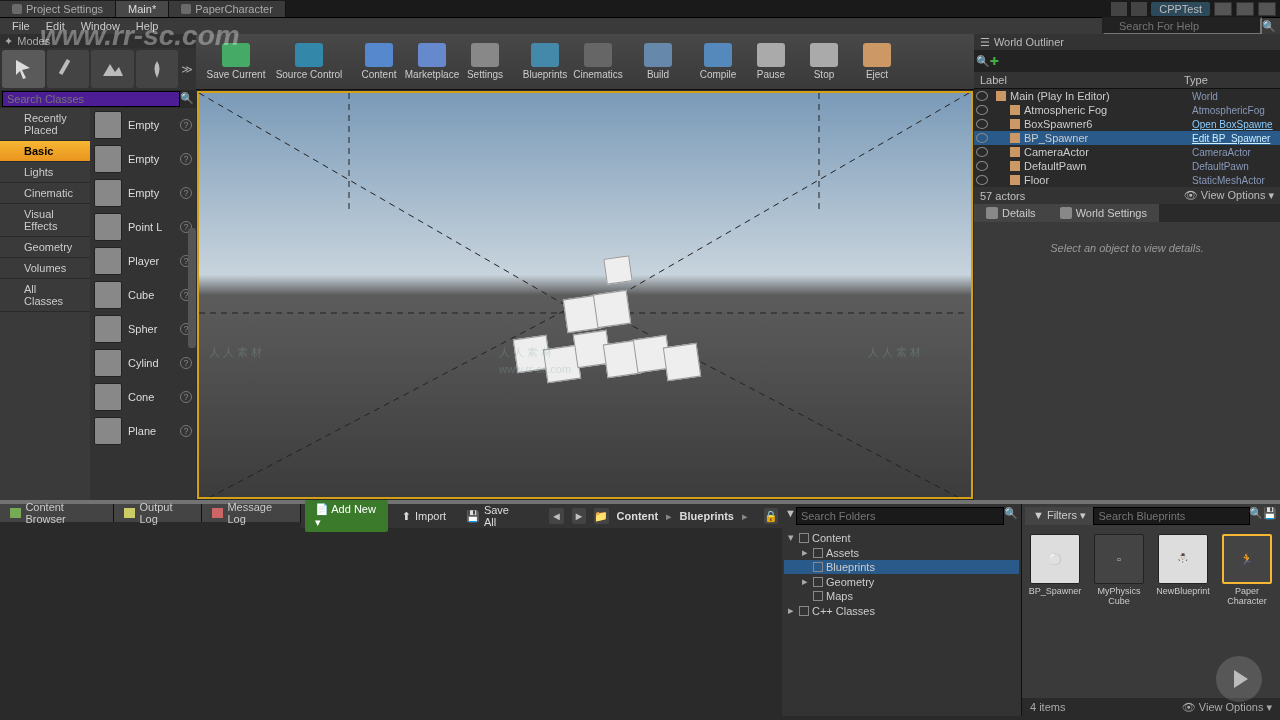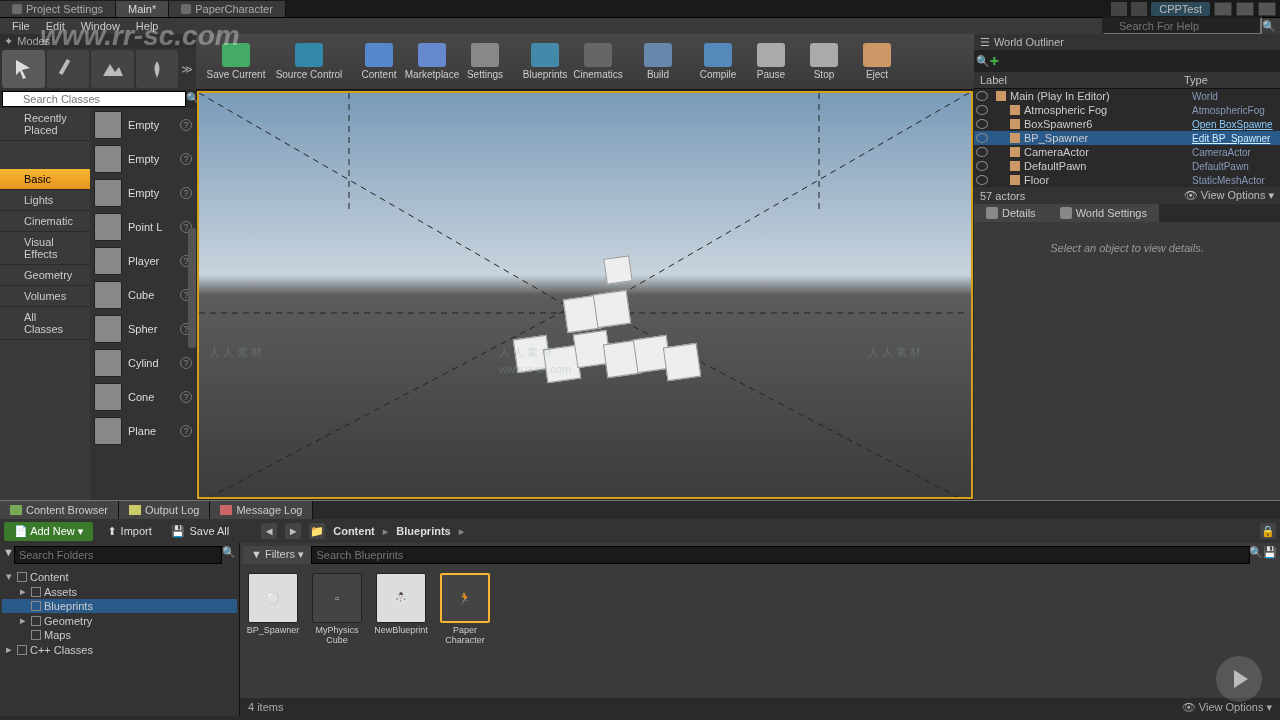--- a/index.html
+++ b/index.html
@@ -28,26 +28,26 @@
 .center-col { flex: 1; display: flex; flex-direction: column; }
 .right-col { width: 306px; display: flex; flex-direction: column; }
 
 .modes-header { height: 14px; background: #2f2f2f; padding: 1px 4px; color: #aaa; display:flex; align-items:center; gap:4px;}
 .mode-tabs { height: 42px; background: #333; display: flex; align-items: center; gap: 2px; padding: 2px; }
 .mode-tab { flex: 1; height: 38px; background: #444; border-radius: 3px; display:flex; align-items:center; justify-content:center; }
 .mode-tab.active { background: #5a5a5a; }
 .mode-arrow { width: 14px; display:flex; align-items:center; justify-content:center; color:#aaa; }
 
 .search-row { height: 18px; background: #2a2a2a; display: flex; align-items: center; padding: 2px; }
-.search-input { flex: 1; background: #ffffff; border: 1px solid #000; color: #888; padding: 1px 20px; height: 16px; }
+.search-input { flex: 1; background: #4c1d95; border: 1px solid #000; color: #888; padding: 1px 4px; height: 16px; }
 .search-ic { width: 14px; height: 14px; }
 
 .cat-list { background: #3a3a3a; }
 .cat-item { padding: 4px 24px; color: #ccc; border-bottom: 1px solid #2a2a2a; }
-.cat-item.sel { background: linear-gradient(#f7b733,#e8941e); color: #000; font-weight: normal; margin-top: 28px; }
+.cat-item.sel { background: linear-gradient(#f7b733,#e8941e); color: #000; font-weight: bold; }
 
 .placers { flex:1; overflow:hidden; background: #333; }
 .placer-row { display: flex; align-items: center; padding: 3px 4px; gap: 6px; }
 .placer-thumb { width: 28px; height: 28px; background: #888; border: 1px solid #222; border-radius: 2px; display:flex;align-items:center;justify-content:center; }
 .placer-label { flex: 1; color: #ddd; }
 .info-dot { width: 12px; height: 12px; border: 1px solid #777; border-radius: 50%; color:#888; font-size:9px; text-align:center; line-height:10px; }
 .scroll-thumb { position:absolute; right:0; top:120px; width:8px; height:120px; background:#555; border-radius:3px; }
 
 
 .toolbar { height: 56px; background: linear-gradient(#484848,#3a3a3a); display: flex; align-items: center; padding: 2px 4px; gap: 1px; border-bottom:1px solid #111; }
@@ -85,21 +85,21 @@
 .out-foot { display:flex; padding:2px 6px; background:#333; align-items:center; }
 .out-foot .vo { margin-left:auto; color:#bbb; }
 
 .details { flex:1; background:#3a3a3a; }
 .details-tabs { display:flex; background:#2a2a2a; }
 .dt-tab { padding:3px 12px; background:#444; color:#ccc; display:flex; align-items:center; gap:4px; }
 .dt-tab .ti { width:12px; height:12px; background:#888; border-radius:2px; }
 .details-body { padding:20px; text-align:center; color:#999; font-style:italic; }
 
 
-.bottom { height: 216px; display:flex; flex-direction:column; border-top:1px solid #737373; }
+.bottom { height: 216px; display:flex; flex-direction:row; border-top:4px solid #737373; }
 .btabs { height:18px; background:#2a2a2a; display:flex; }
 .btab { padding:2px 10px; background:#444; color:#ccc; border-right:1px solid #111; display:flex; align-items:center; gap:4px; }
 .btab .bi { width:12px; height:10px; background:#7a5; }
 .btab2 .bi { background:#cc6; }
 .btab3 .bi { background:#c66; }
 
 .cb-bar { height:24px; background:#333; display:flex; align-items:center; padding:2px 4px; gap:8px; }
 .add-new { background:#3a7a2a; color:#fff; padding:3px 10px; border-radius:2px; }
 .cb-btn { color:#ddd; padding:2px 6px; display:flex; align-items:center; gap:4px; }
 .nav-arrow { width:16px; height:16px; background:#444; border-radius:2px; display:flex;align-items:center;justify-content:center; }

